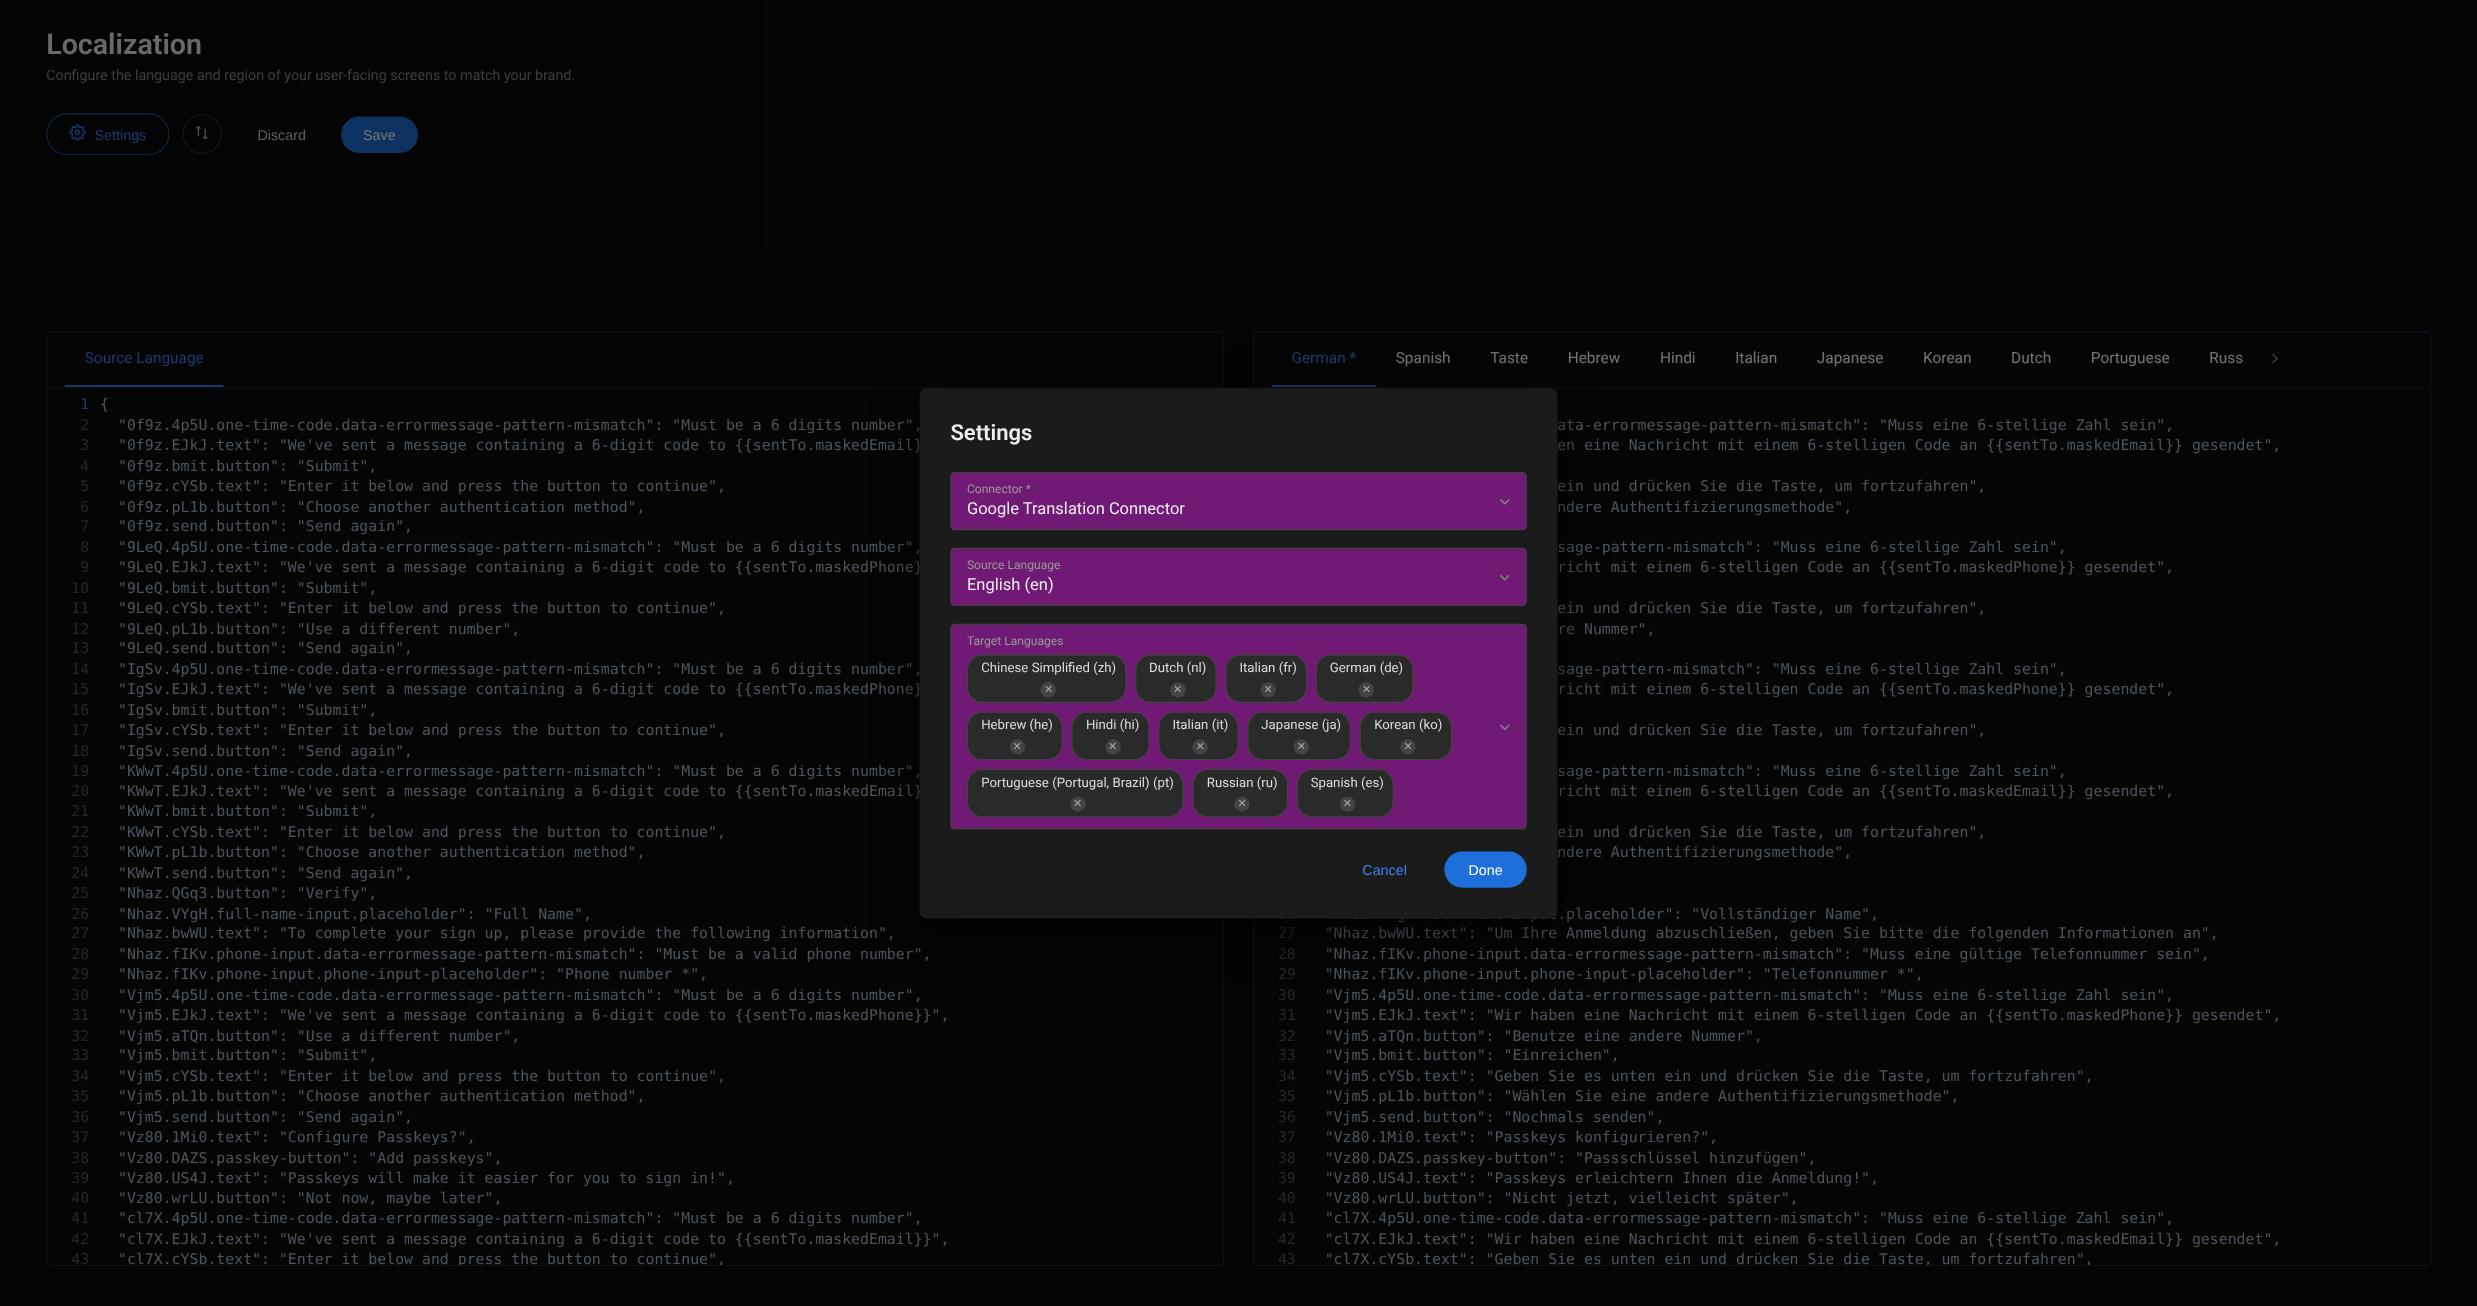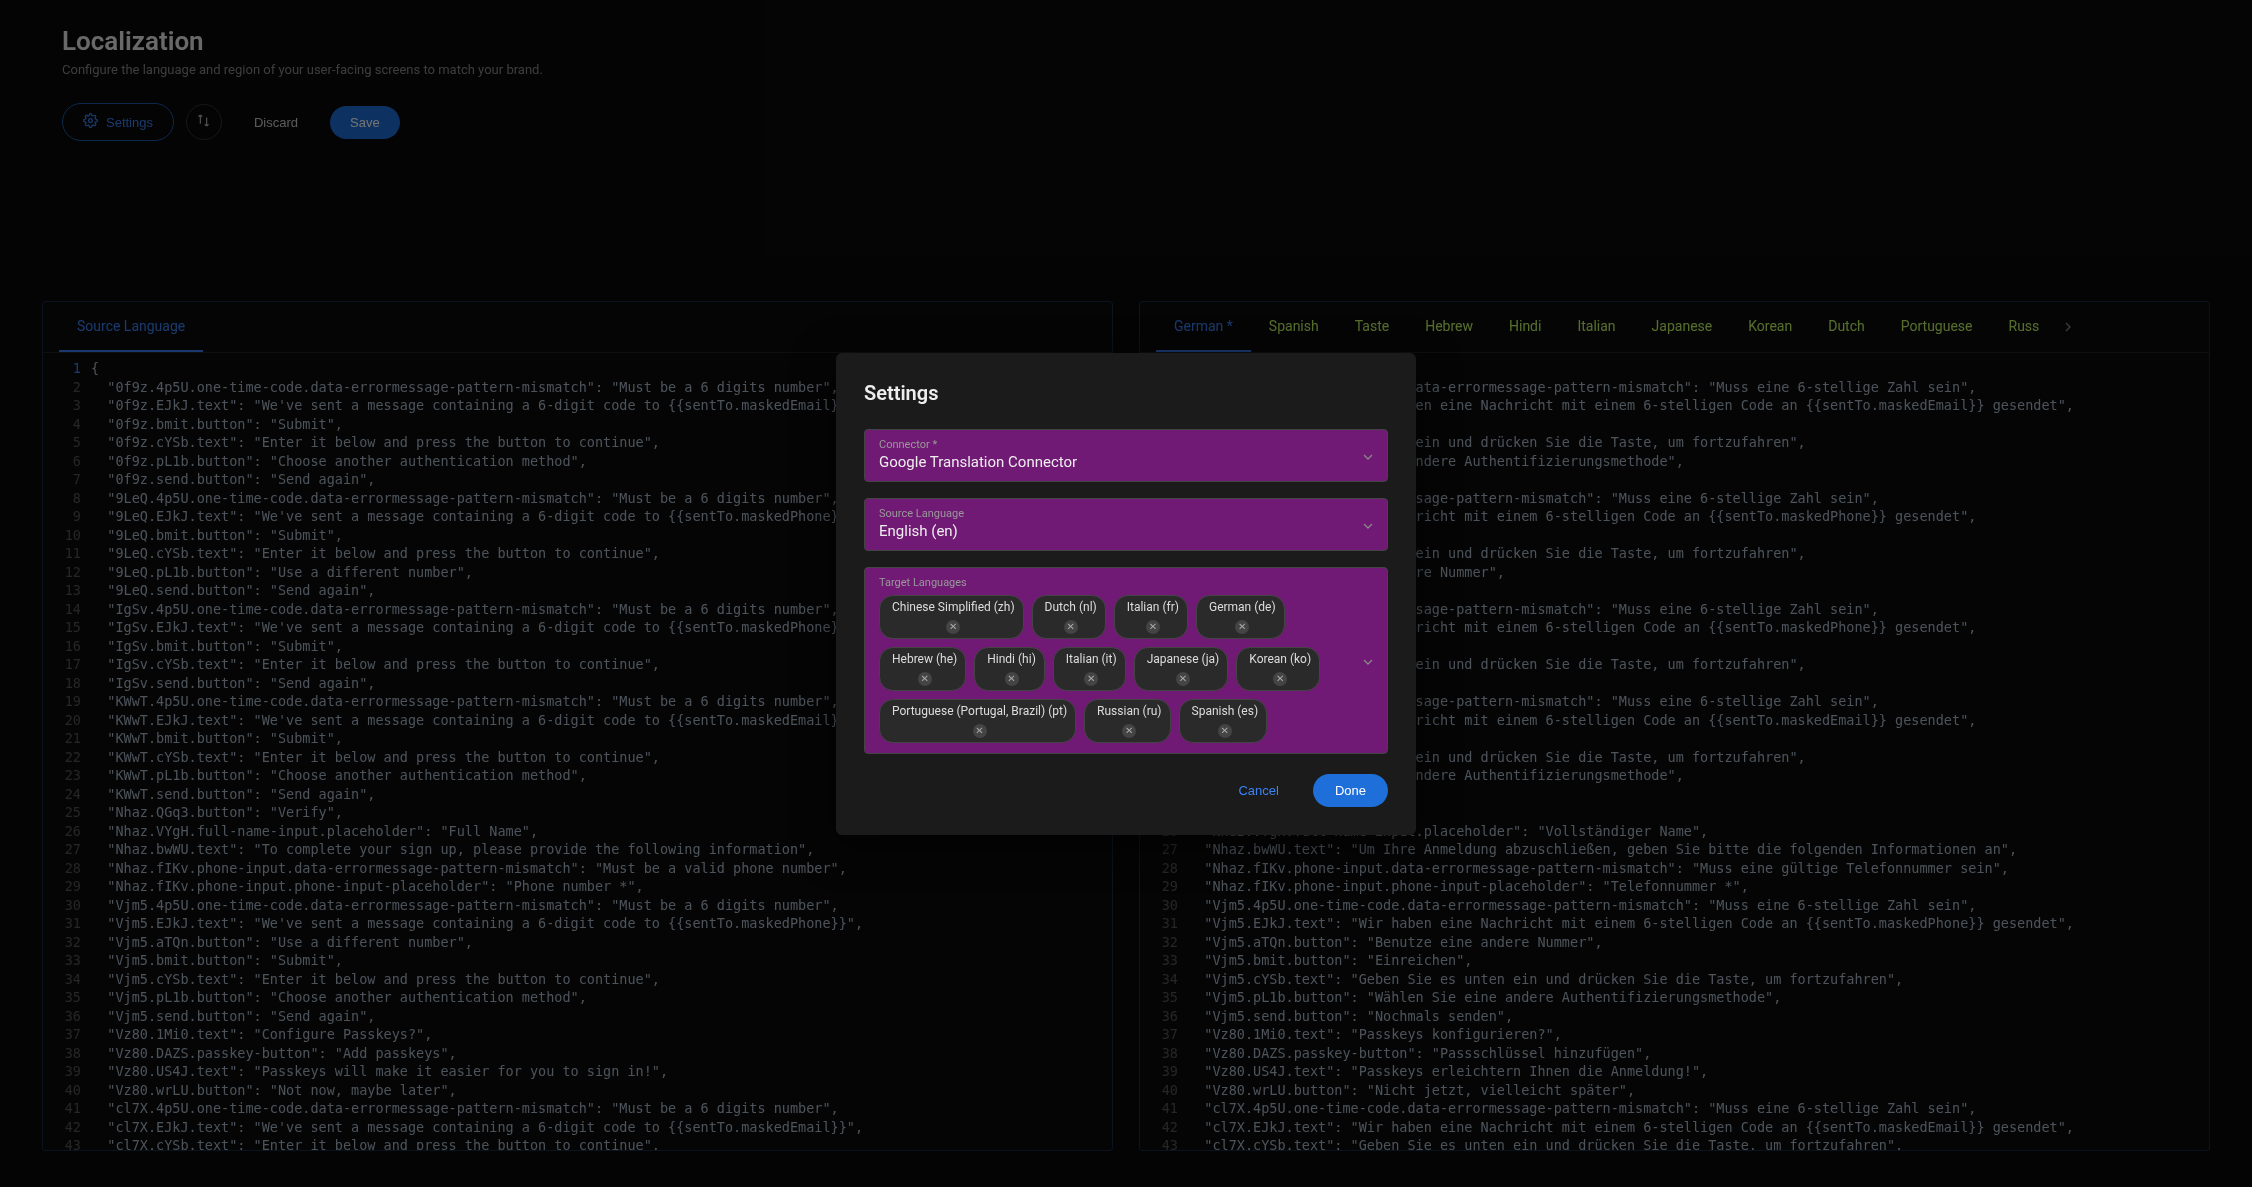--- a/index.html
+++ b/index.html
@@ -11,21 +11,21 @@
   background: #0a0a0a;
   color: #ccc;
   font-family: -apple-system, BlinkMacSystemFont, "Segoe UI", Roboto, sans-serif;
   font-size: 13px;
   width: 2252px;
   height: 1187px;
   overflow: hidden;
   position: relative;
 }
 .page-header {
-  padding: 26px 42px 10px 62px;
+  padding: 26px 42px 10px 42px;
 }
 .page-title {
   font-size: 26px;
   font-weight: 600;
   color: #e8e8e8;
   margin-bottom: 6px;
 }
 .page-subtitle {
   font-size: 13px;
   color: #888;
@@ -136,21 +136,21 @@
 }
 .tabs {
   display: flex;
   border-bottom: 1px solid #222;
   padding: 0 16px;
   overflow: hidden;
   align-items: center;
 }
 .tab {
   padding: 16px 18px;
-  color: #bef264;
+  color: #ffffff;
   font-size: 14px;
   cursor: pointer;
   border-bottom: 2px solid transparent;
   white-space: nowrap;
 }
 .tab.active {
   color: #3b82f6;
   border-bottom-color: #3b82f6;
 }
 .tab-scroll-btn {

